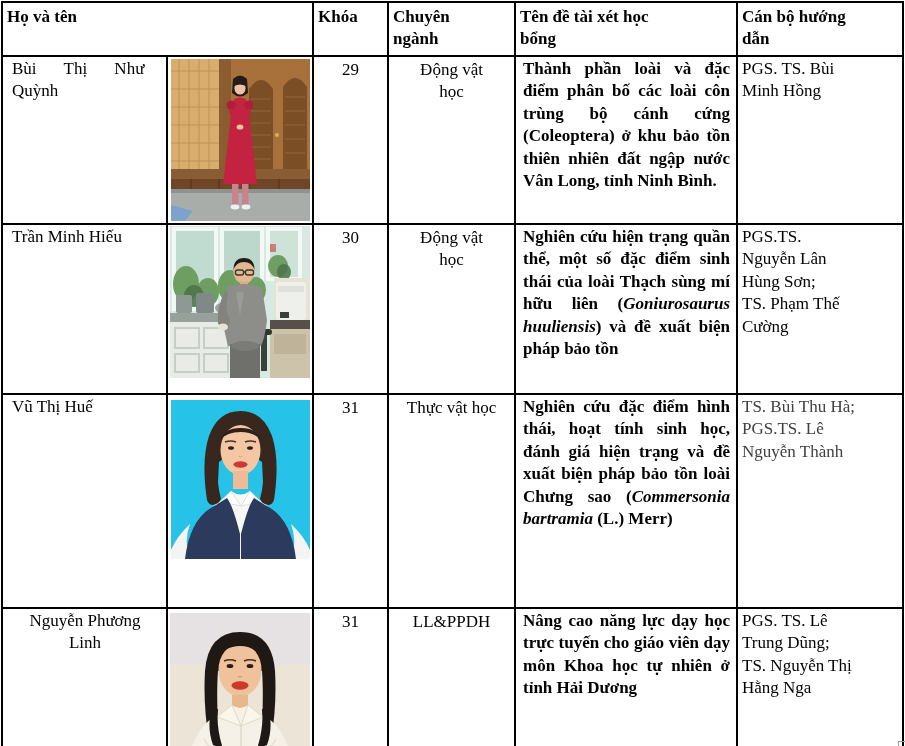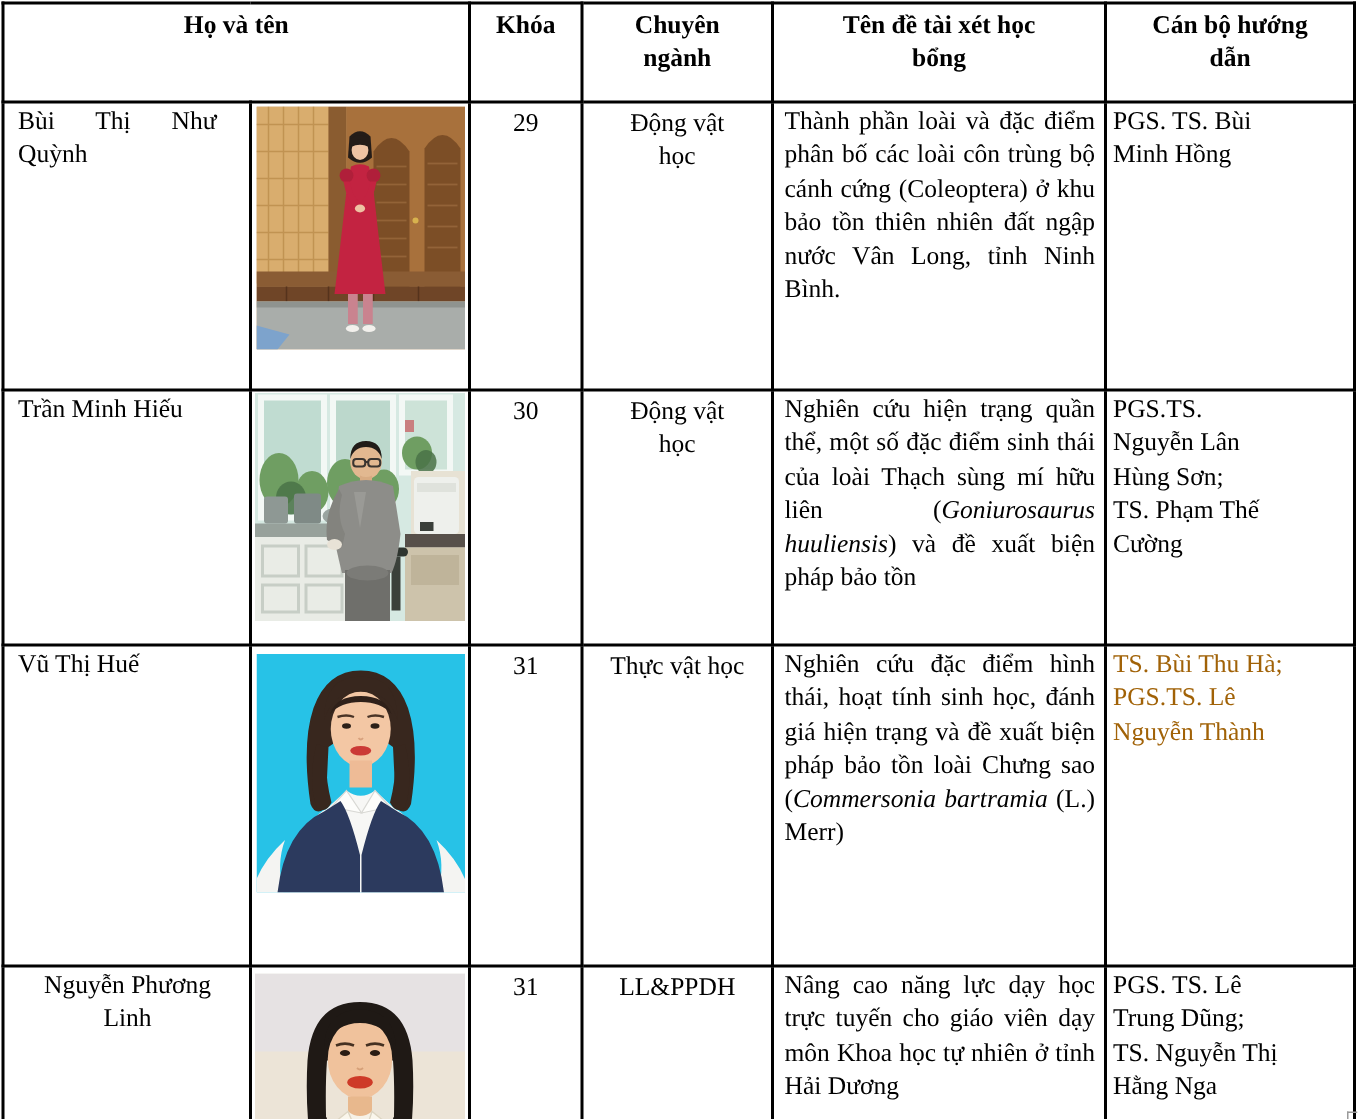--- a/index.html
+++ b/index.html
@@ -8,35 +8,35 @@
     font-family:"Liberation Serif","DejaVu Serif",serif;
     font-size:17px;color:#000;
   }
   .stage{position:absolute;left:1px;top:1px;}
   table.doc-table{
     border-collapse:collapse;table-layout:fixed;width:901px;
   }
   table.doc-table th, table.doc-table td{
     border:2px solid #000;vertical-align:top;overflow:hidden;
   }
-  th{font-weight:bold;text-align:center;padding:3px 4px 16px 4px;line-height:1.32;}
+  th{font-weight:bold;text-align:left;padding:3px 4px 4px 4px;line-height:1.32;}
   td{line-height:1.32;}
   .pre{white-space:pre-line;}
   tr.hdr{height:54px;}
-  tr.r1{height:192px;}
+  tr.r1{height:168px;}
   tr.r2{height:170px;}
   tr.r3{height:214px;}
   tr.r4{height:172px;}
   td.cell-name{padding:1px 8px 0 9px;text-align:left;}
   td.cell-name.ws-wide{word-spacing:23px;}
   td.cell-name.center{text-align:center;word-spacing:normal;}
   td.cell-photo{padding:1px 0 0 0;text-align:center;}
   td.cell-cohort{text-align:center;padding:2px 2px 0 2px;}
   td.cell-major{text-align:center;padding:2px 4px 0 4px;}
-  td.cell-topic{text-align:justify;padding:1px 6px 0 7px;}
+  td.cell-topic{text-align:justify;padding:1px 6px 0 7px;font-weight:bold;}
   td.cell-supervisor{padding:1px 4px 0 4px;}
   .ph{margin:0 auto;}
   .ph svg{display:block;}
   .ph1{width:139px;height:162px;margin-top:1px;}
   .ph2{width:140px;height:152px;}
   .ph3{width:139px;height:159px;margin-top:4px;}
   .ph4{width:140px;height:165px;margin-top:3px;}
   .page-artifact-h{position:absolute;left:898px;top:741px;width:7px;height:1px;background:#9a9a9a;}
   .page-artifact-v{position:absolute;left:898px;top:741px;width:1px;height:5px;background:#9a9a9a;}
 </style>
@@ -244,21 +244,21 @@
             <path d="M14 159 Q19 117 45 105 L56 98 Q62 106 69 134 L69 159 Z" fill="#2c3a5e"></path>
             <path d="M125 159 Q120 117 94 105 L83 98 Q77 106 70 134 L70 159 Z" fill="#2c3a5e"></path>
             <path d="M40 60 Q34 84 40 102 Q46 107 50 99 Q45 80 47 62 Z" fill="#38271e"></path>
             <path d="M99 60 Q105 84 99 102 Q93 107 89 99 Q94 80 92 62 Z" fill="#38271e"></path>
           </svg>
         </div>
       </td>
       <td class="cell-cohort">31</td>
       <td class="cell-major">Thực vật học</td>
       <td class="cell-topic"><span>Nghiên cứu đặc điểm hình thái, hoạt tính sinh học, đánh giá hiện trạng và đề xuất biện pháp bảo tồn loài Chưng sao (</span><span style="font-style: italic; margin-top: 35px;">Commersonia bartramia</span><span> (L.) Merr)</span></td>
-      <td class="cell-supervisor pre" style="color: #a16207;">TS. Bùi Thu Hà;
+      <td class="cell-supervisor pre" style="color: #404040;">TS. Bùi Thu Hà;
 PGS.TS. Lê
 Nguyễn Thành</td>
     </tr>
 
     <tr class="r4">
       <td class="cell-name center pre">Nguyễn Phương
 Linh</td>
       <td class="cell-photo">
         <div class="ph ph4">
           <svg viewBox="0 0 140 165" width="140" height="165" preserveAspectRatio="none">

